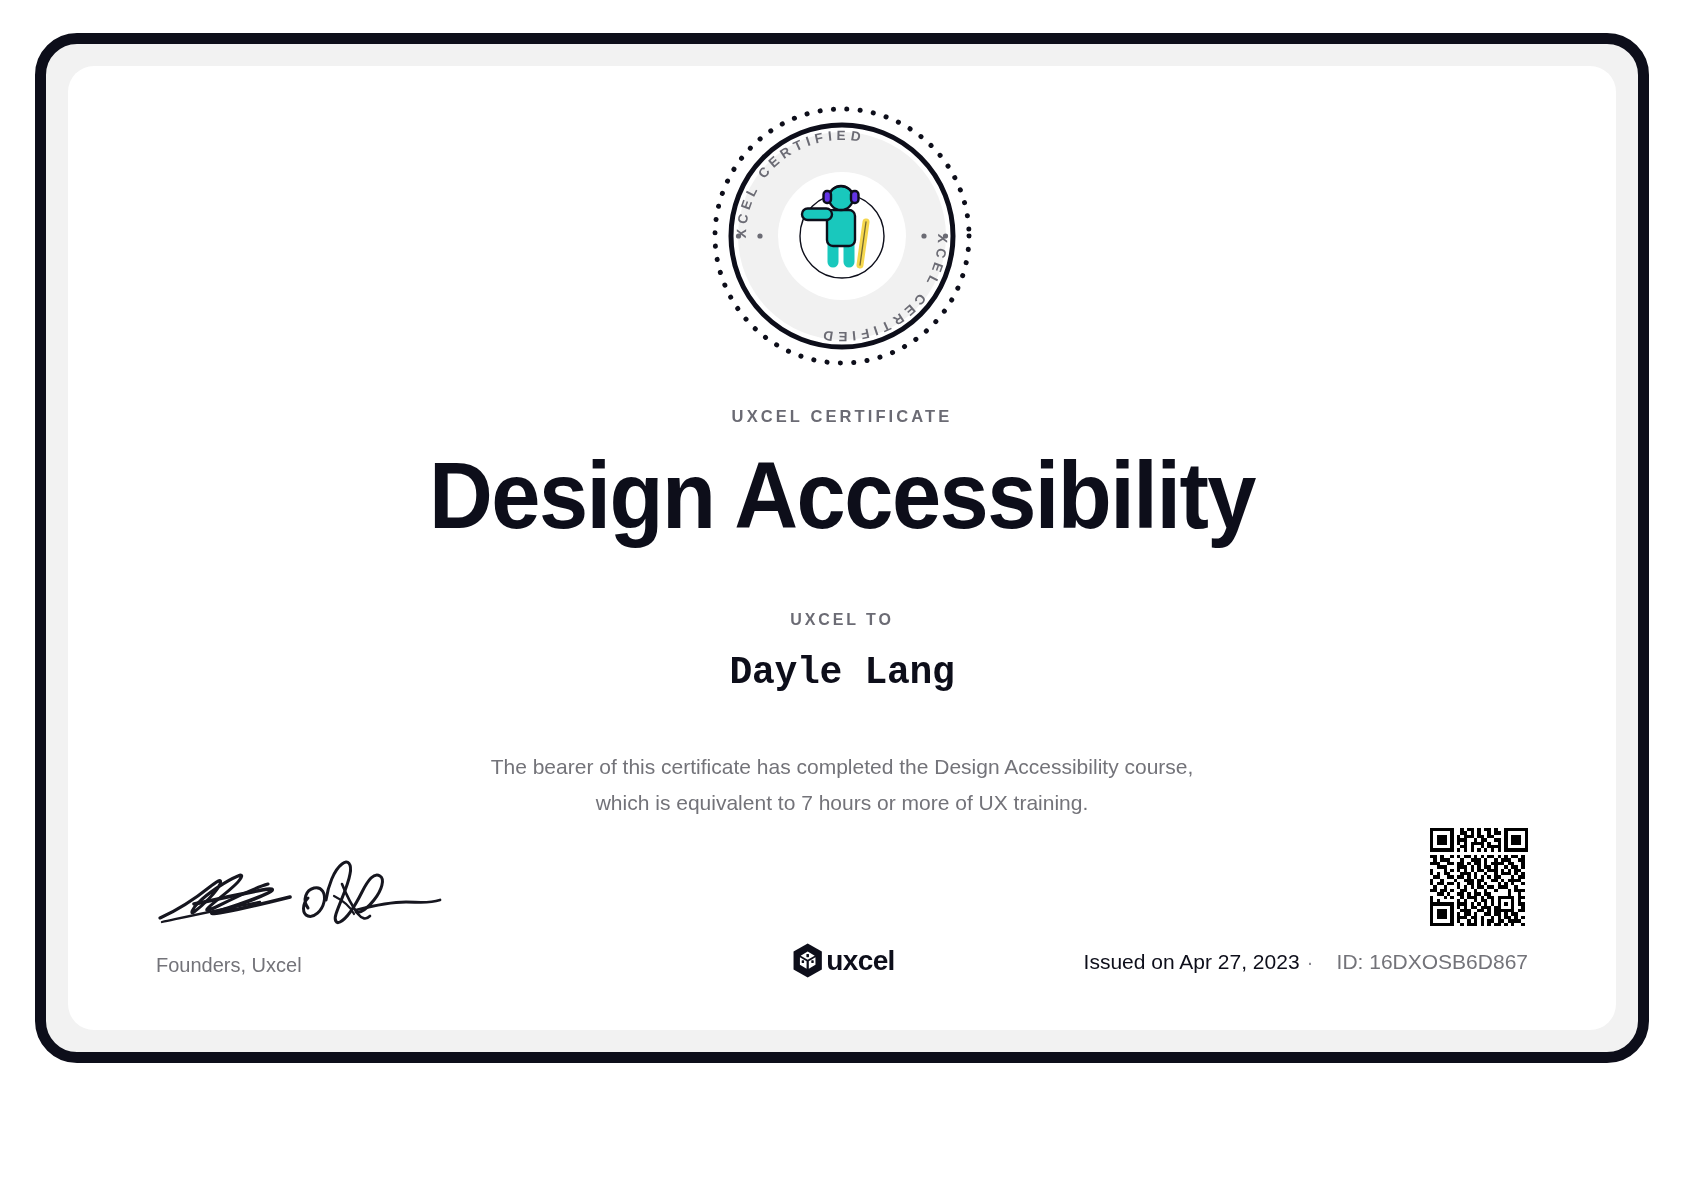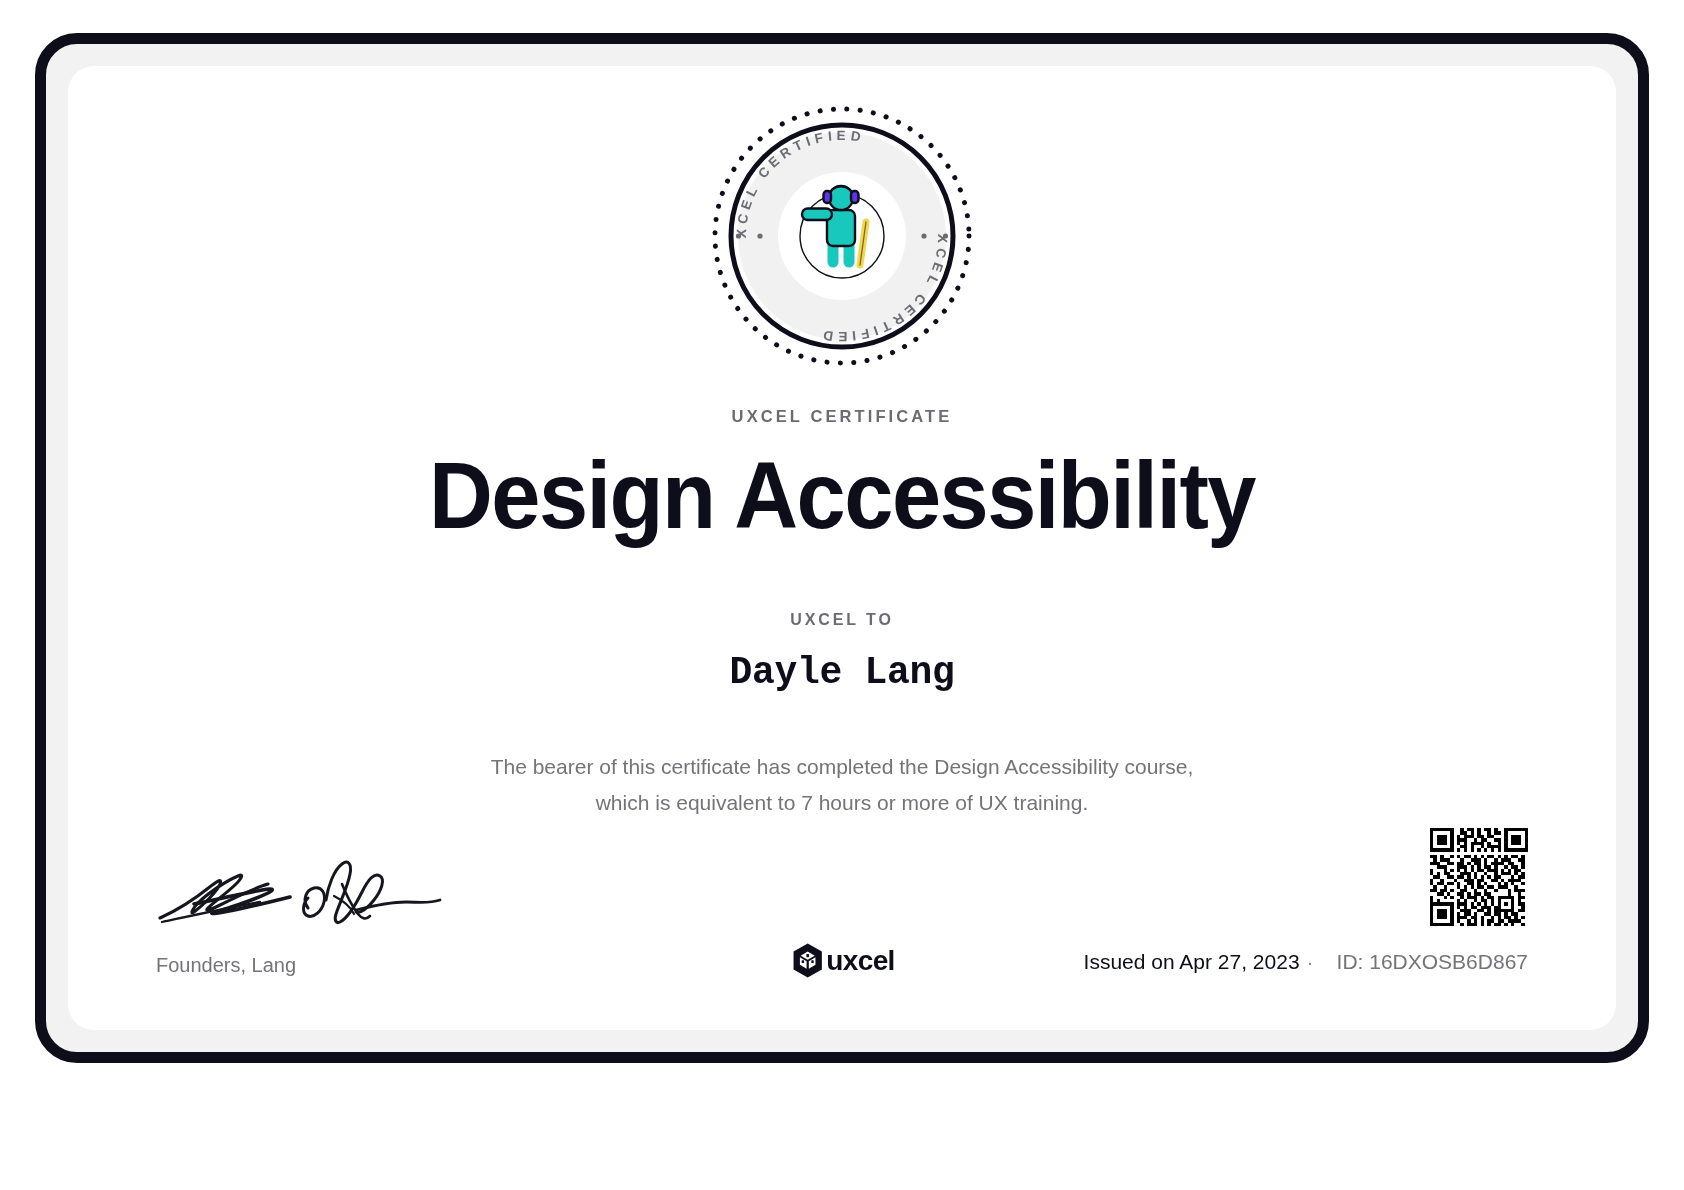--- a/index.html
+++ b/index.html
@@ -229,21 +229,21 @@
           <path d="M152,52 C146,44 150,34 158,32 C166,30 170,38 168,46 C166,55 158,62 152,60 C146,58 146,48 152,42" stroke-width="3.0"></path>
           <path d="M170,44 C172,30 178,14 186,8 C192,3 196,8 194,18 C192,30 184,46 180,58 C178,64 180,68 184,66
                    C192,62 200,48 206,36 C212,24 218,16 224,20 C229,23 226,34 218,44 C212,52 204,58 200,56" stroke-width="3.0"></path>
           <path d="M186,28 C190,38 196,50 202,58 C206,63 210,64 214,60" stroke-width="2.6"></path>
           <path d="M200,54 C216,50 234,46 250,46 C262,46 272,48 284,44" stroke-width="2.8"></path>
           <path d="M178,40 C186,44 194,50 198,58" stroke-width="2.2"></path>
         </g>
       </svg>
     </div>
 
-    <div class="founders-label">Founders, Lang</div>
+    <div class="founders-label">Founders, Uxcel</div>
 
     <div class="brand-logo">
       <svg class="brand-mark" viewBox="0 0 40 40">
         <path d="M20 1.6 L35.3 10.4 L35.3 29.6 L20 38.4 L4.7 29.6 L4.7 10.4 Z" fill="#0d0e1a" rx="4"></path>
         <g fill="#ffffff">
           <path d="M20 10.4 L27.6 14.8 L20 19.2 L12.4 14.8 Z"></path>
           <path d="M11.6 16.6 L18.8 20.8 L18.8 28.8 L11.6 24.6 Z"></path>
           <path d="M28.4 16.6 L28.4 24.6 L21.2 28.8 L21.2 20.8 Z"></path>
         </g>
         <g fill="#0d0e1a">

